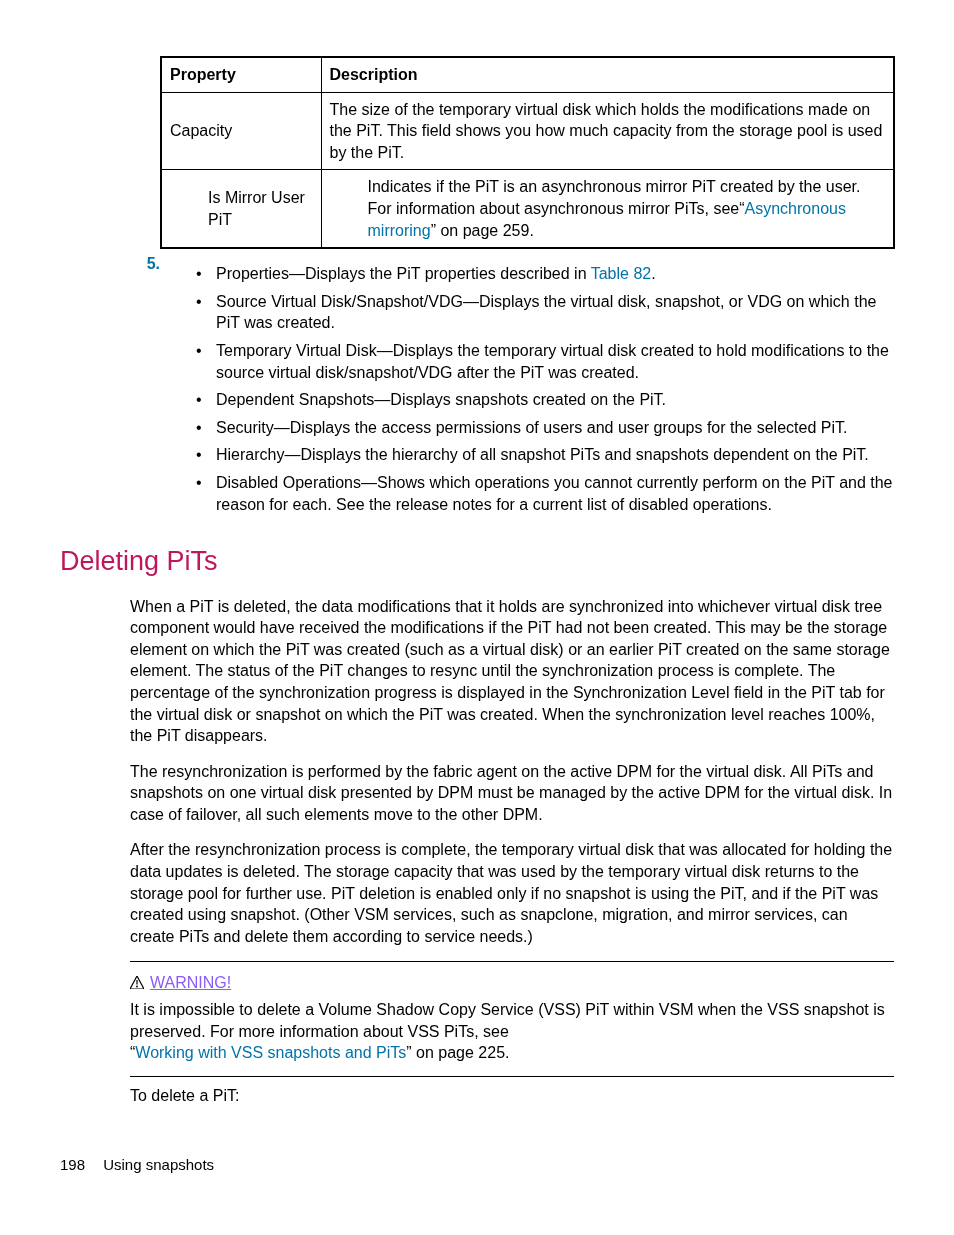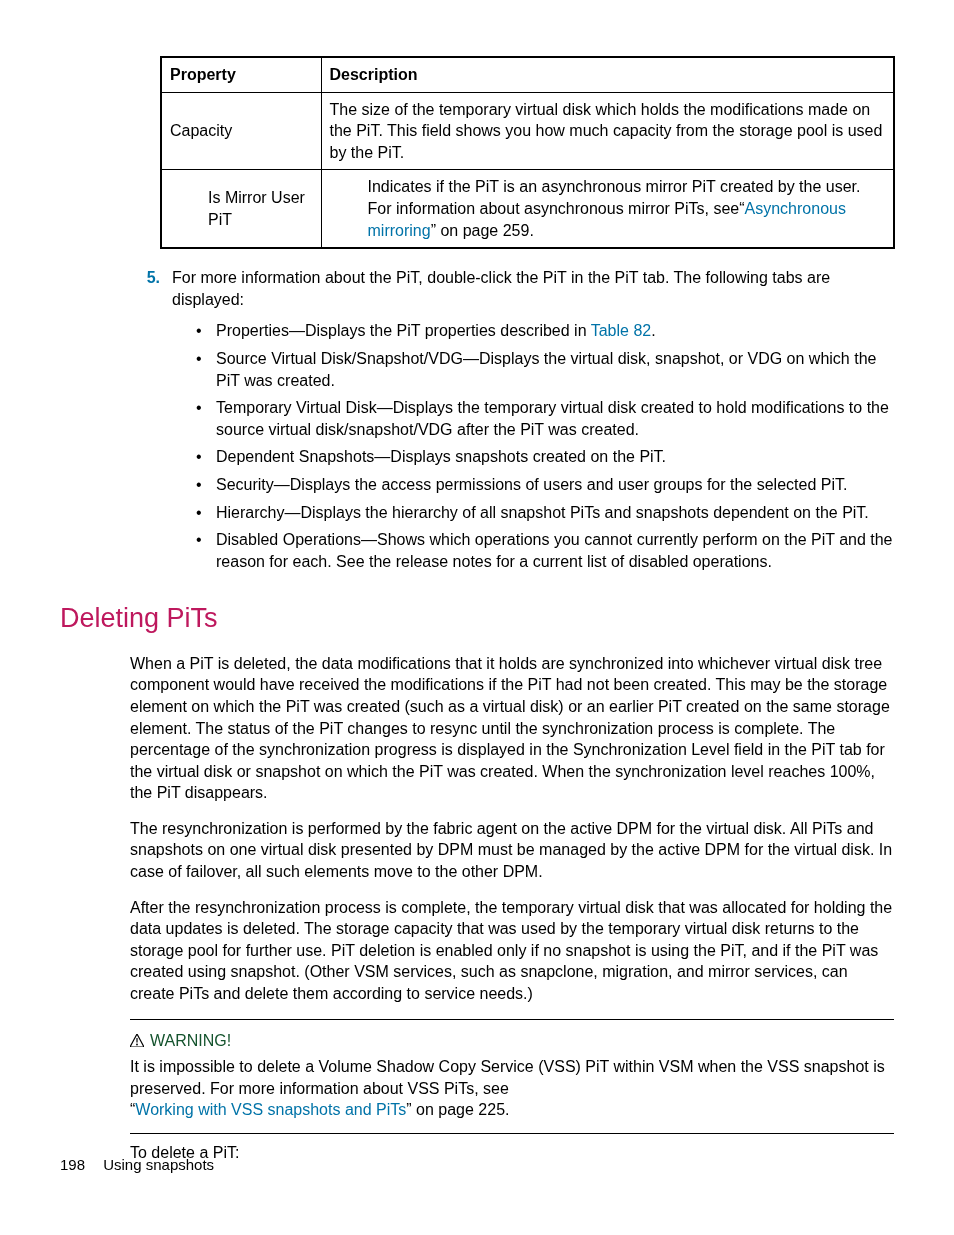--- a/index.html
+++ b/index.html
@@ -18,21 +18,21 @@
     width: 954px;
     min-height: 1235px;
     padding: 56px 60px 40px 60px;
     box-sizing: border-box;
     position: relative;
   }
   table.props {
     border-collapse: collapse;
     width: 735px;
     margin-left: 100px;
-    margin-bottom: 18px;
+    margin-bottom: 4px;
   }
   table.props th, table.props td {
     border: 1px solid #000;
     padding: 6px 8px;
     vertical-align: middle;
     text-align: left;
     font-weight: 300;
   }
   table.props th {
     font-weight: 700;
@@ -88,22 +88,23 @@
     margin-left: 70px;
     margin-bottom: 14px;
   }
   .callout {
     margin: 8px 0 8px 70px;
     border-top: 1px solid #000;
     border-bottom: 1px solid #000;
     padding: 10px 0 12px 0;
   }
   .callout-head {
-    color: #14532d;
+    color: #8b5cf6;
     margin-bottom: 4px;
+    text-decoration: underline;
   }
   .warn-icon {
     display: inline-block;
     vertical-align: -1px;
     margin-right: 6px;
   }
   .footer {
     position: absolute;
     bottom: 60px;
     left: 60px;
@@ -137,21 +138,20 @@
         <span>Indicates if the PiT is an asynchronous mirror PiT created by the user. For information about asynchronous mirror PiTs, see“</span><span class="link">Asynchronous mirroring</span><span>” on page 259.</span>
       </td>
     </tr>
   </tbody>
     </table>
 
   <div class="step-block">
     <div class="step-row">
       <div class="step-num">5.</div>
       <div class="step-body">
-        <div>For more information about the PiT, double-click the PiT in the PiT tab. The following tabs are displayed:</div>
         <ul class="sub">
           <li>
             <span>Properties—Displays the PiT properties described in </span><span class="link">Table 82</span><span>.</span>
           </li>
           <li>Source Virtual Disk/Snapshot/VDG—Displays the virtual disk, snapshot, or VDG on which the PiT was created.</li>
           <li>Temporary Virtual Disk—Displays the temporary virtual disk created to hold modifications to the source virtual disk/snapshot/VDG after the PiT was created.</li>
           <li>Dependent Snapshots—Displays snapshots created on the PiT.</li>
           <li>Security—Displays the access permissions of users and user groups for the selected PiT.</li>
           <li>Hierarchy—Displays the hierarchy of all snapshot PiTs and snapshots dependent on the PiT.</li>
           <li>Disabled Operations—Shows which operations you cannot currently perform on the PiT and the reason for each. See the release notes for a current list of disabled operations.</li>

